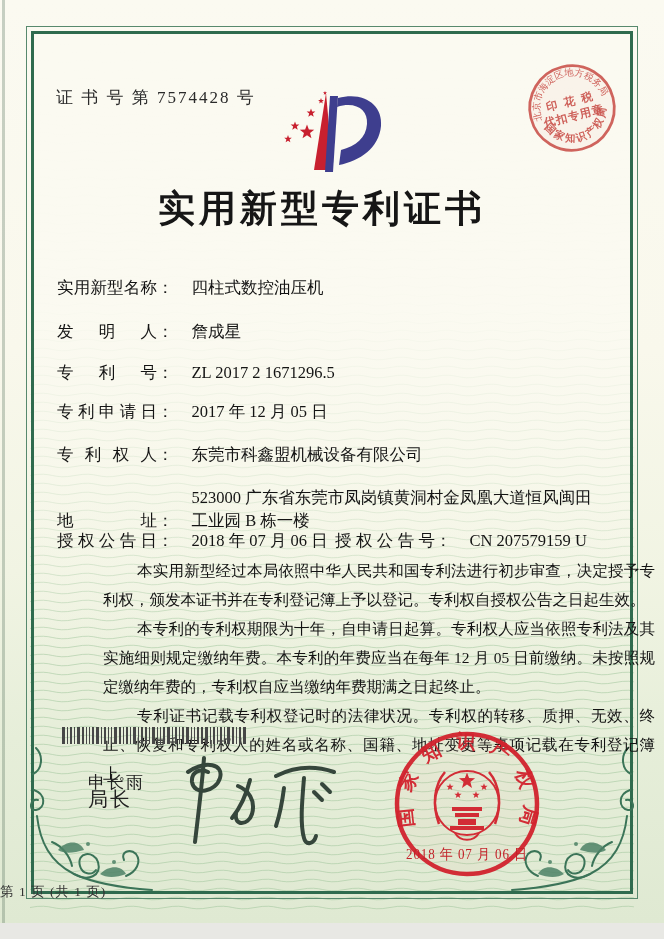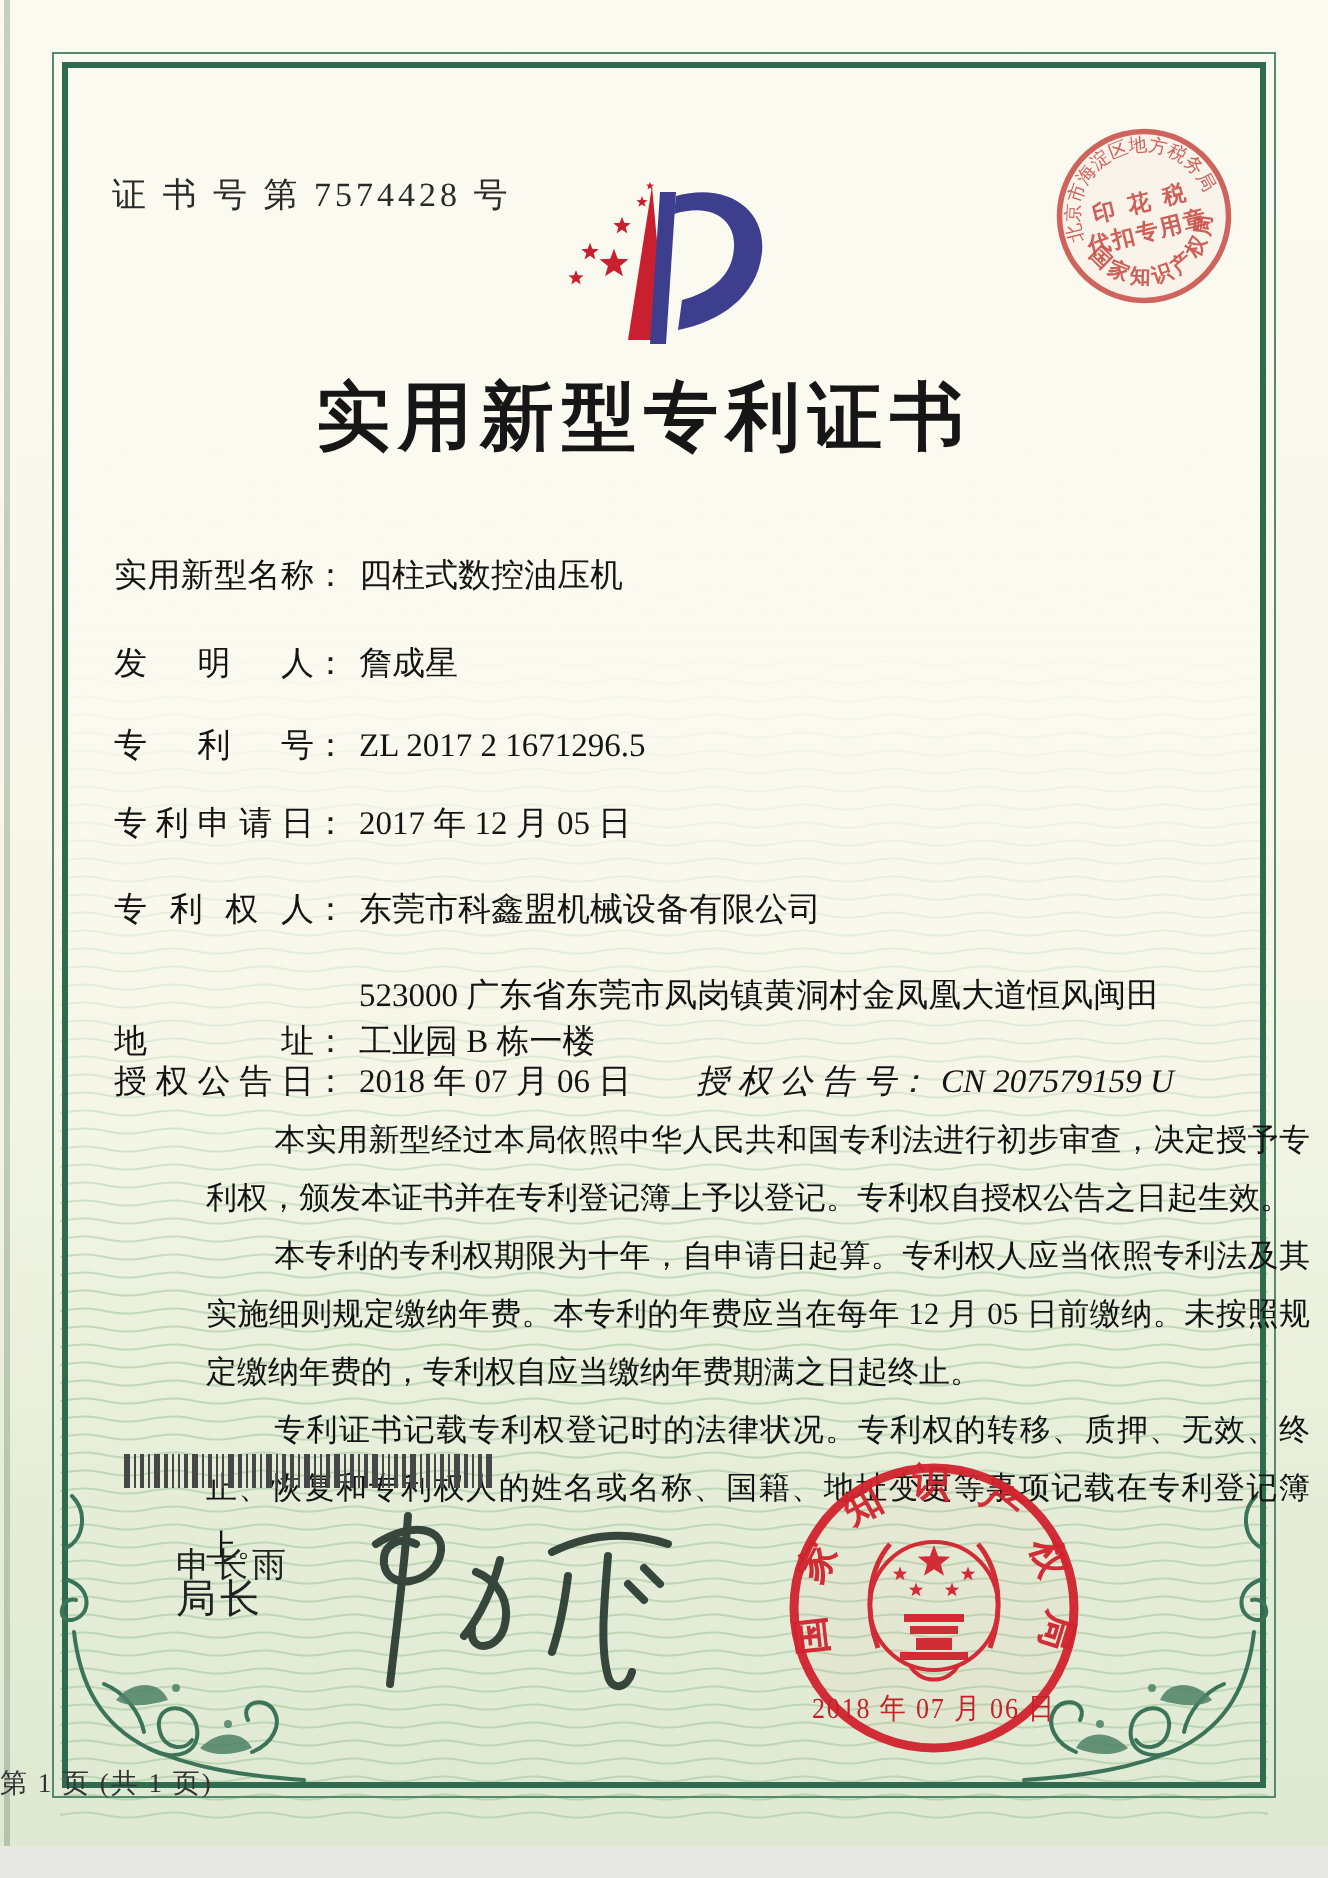--- a/index.html
+++ b/index.html
@@ -15,25 +15,25 @@
   .frame-outer{position:absolute;inset:26px 26px 24px 26px;border:1px solid #57896d;z-index:1;}
   .frame-inner{position:absolute;inset:31px 31px 29px 31px;border:3px solid #2f6b4e;z-index:1;}
   .content{position:absolute;inset:0;z-index:2;}
   .cert-no{position:absolute;left:56px;top:86px;font-size:17px;letter-spacing:2px;color:#2a2a2a;}
   .logo{position:absolute;left:280px;top:86px;}
   .title{position:absolute;left:0;right:0;top:184px;text-align:center;transform:translateX(-10px);
     font-size:37px;font-weight:700;letter-spacing:4px;color:#161616;}
   .frow{position:absolute;left:57px;width:552px;display:flex;align-items:flex-end;font-size:16.5px;line-height:23px;}
   .flabel{flex:0 0 100px;text-align:justify;text-align-last:justify;color:#141414;}
   .fcolon{flex:0 0 auto;}
-  .fvalue{margin-left:6px;white-space:pre-line;color:#141414;}
+  .fvalue{margin-left:18px;white-space:pre-line;color:#141414;}
   .grant-row{position:absolute;left:57px;top:529px;width:552px;height:24px;font-size:16.5px;line-height:23px;}
   .fgroup{display:flex;align-items:flex-start;}
   .grant-left{position:absolute;left:0;top:0;align-items:center;}
-  .grant-right{position:absolute;left:291px;top:0;font-style:italic;}
+  .grant-right{position:absolute;left:278px;top:0;}
   .body-text{position:absolute;left:57px;top:556px;width:552px;font-size:15.5px;line-height:29px;color:#131313;text-align:justify;margin-left:46px;}
   .body-text p{margin:0;text-indent:2.2em;}
   .barcode{position:absolute;left:62px;top:727px;}
   .signer-title{position:absolute;left:88px;top:786px;font-size:20px;letter-spacing:2px;font-family:"Liberation Sans","DejaVu Sans",sans-serif;color:#222;}
   .signer-name{position:absolute;left:88px;top:771px;font-size:17px;letter-spacing:2px;font-family:"Liberation Sans","DejaVu Sans",sans-serif;color:#222;}
   .signature{position:absolute;left:146px;top:752px;}
   .cnipa-seal{position:absolute;left:392px;top:729px;}
   .tax-stamp{position:absolute;left:514px;top:50px;transform:rotate(-14deg);opacity:.92;}
   .footer{position:absolute;left:0;right:0;top:883px;text-align:left;font-size:13.5px;letter-spacing:1px;color:#333;}
   .ornament{position:absolute;bottom:27px;z-index:1;}

